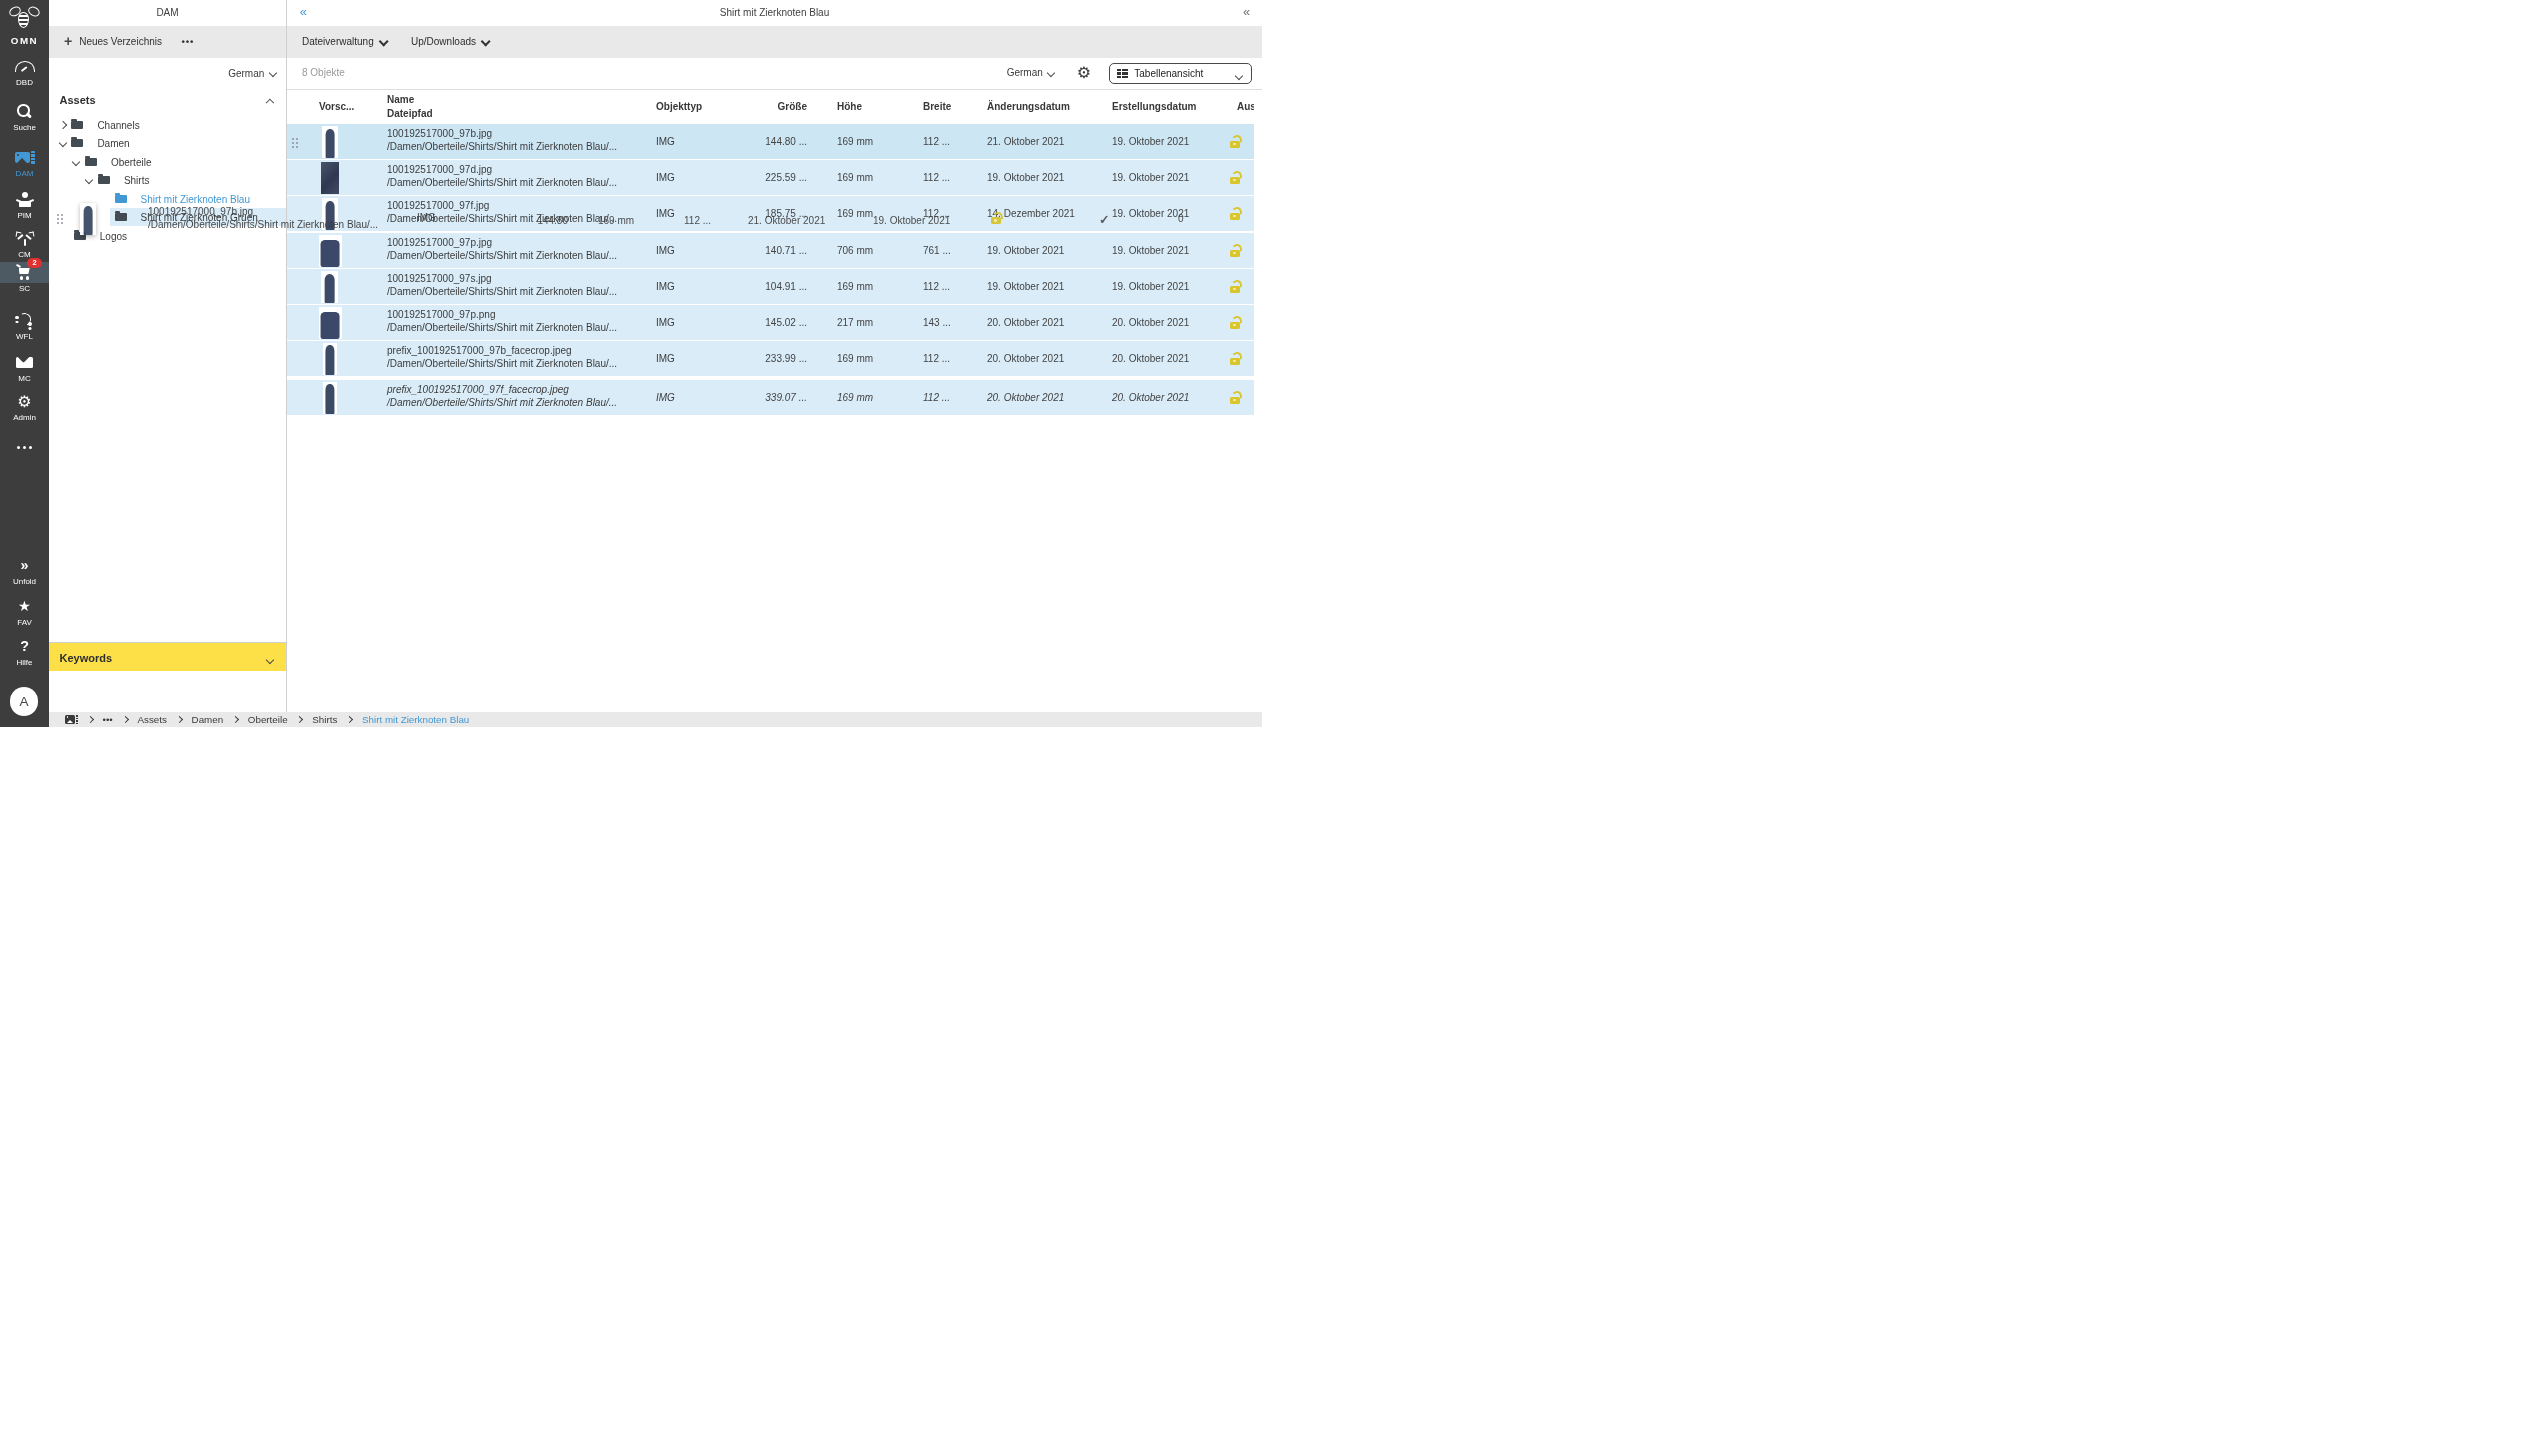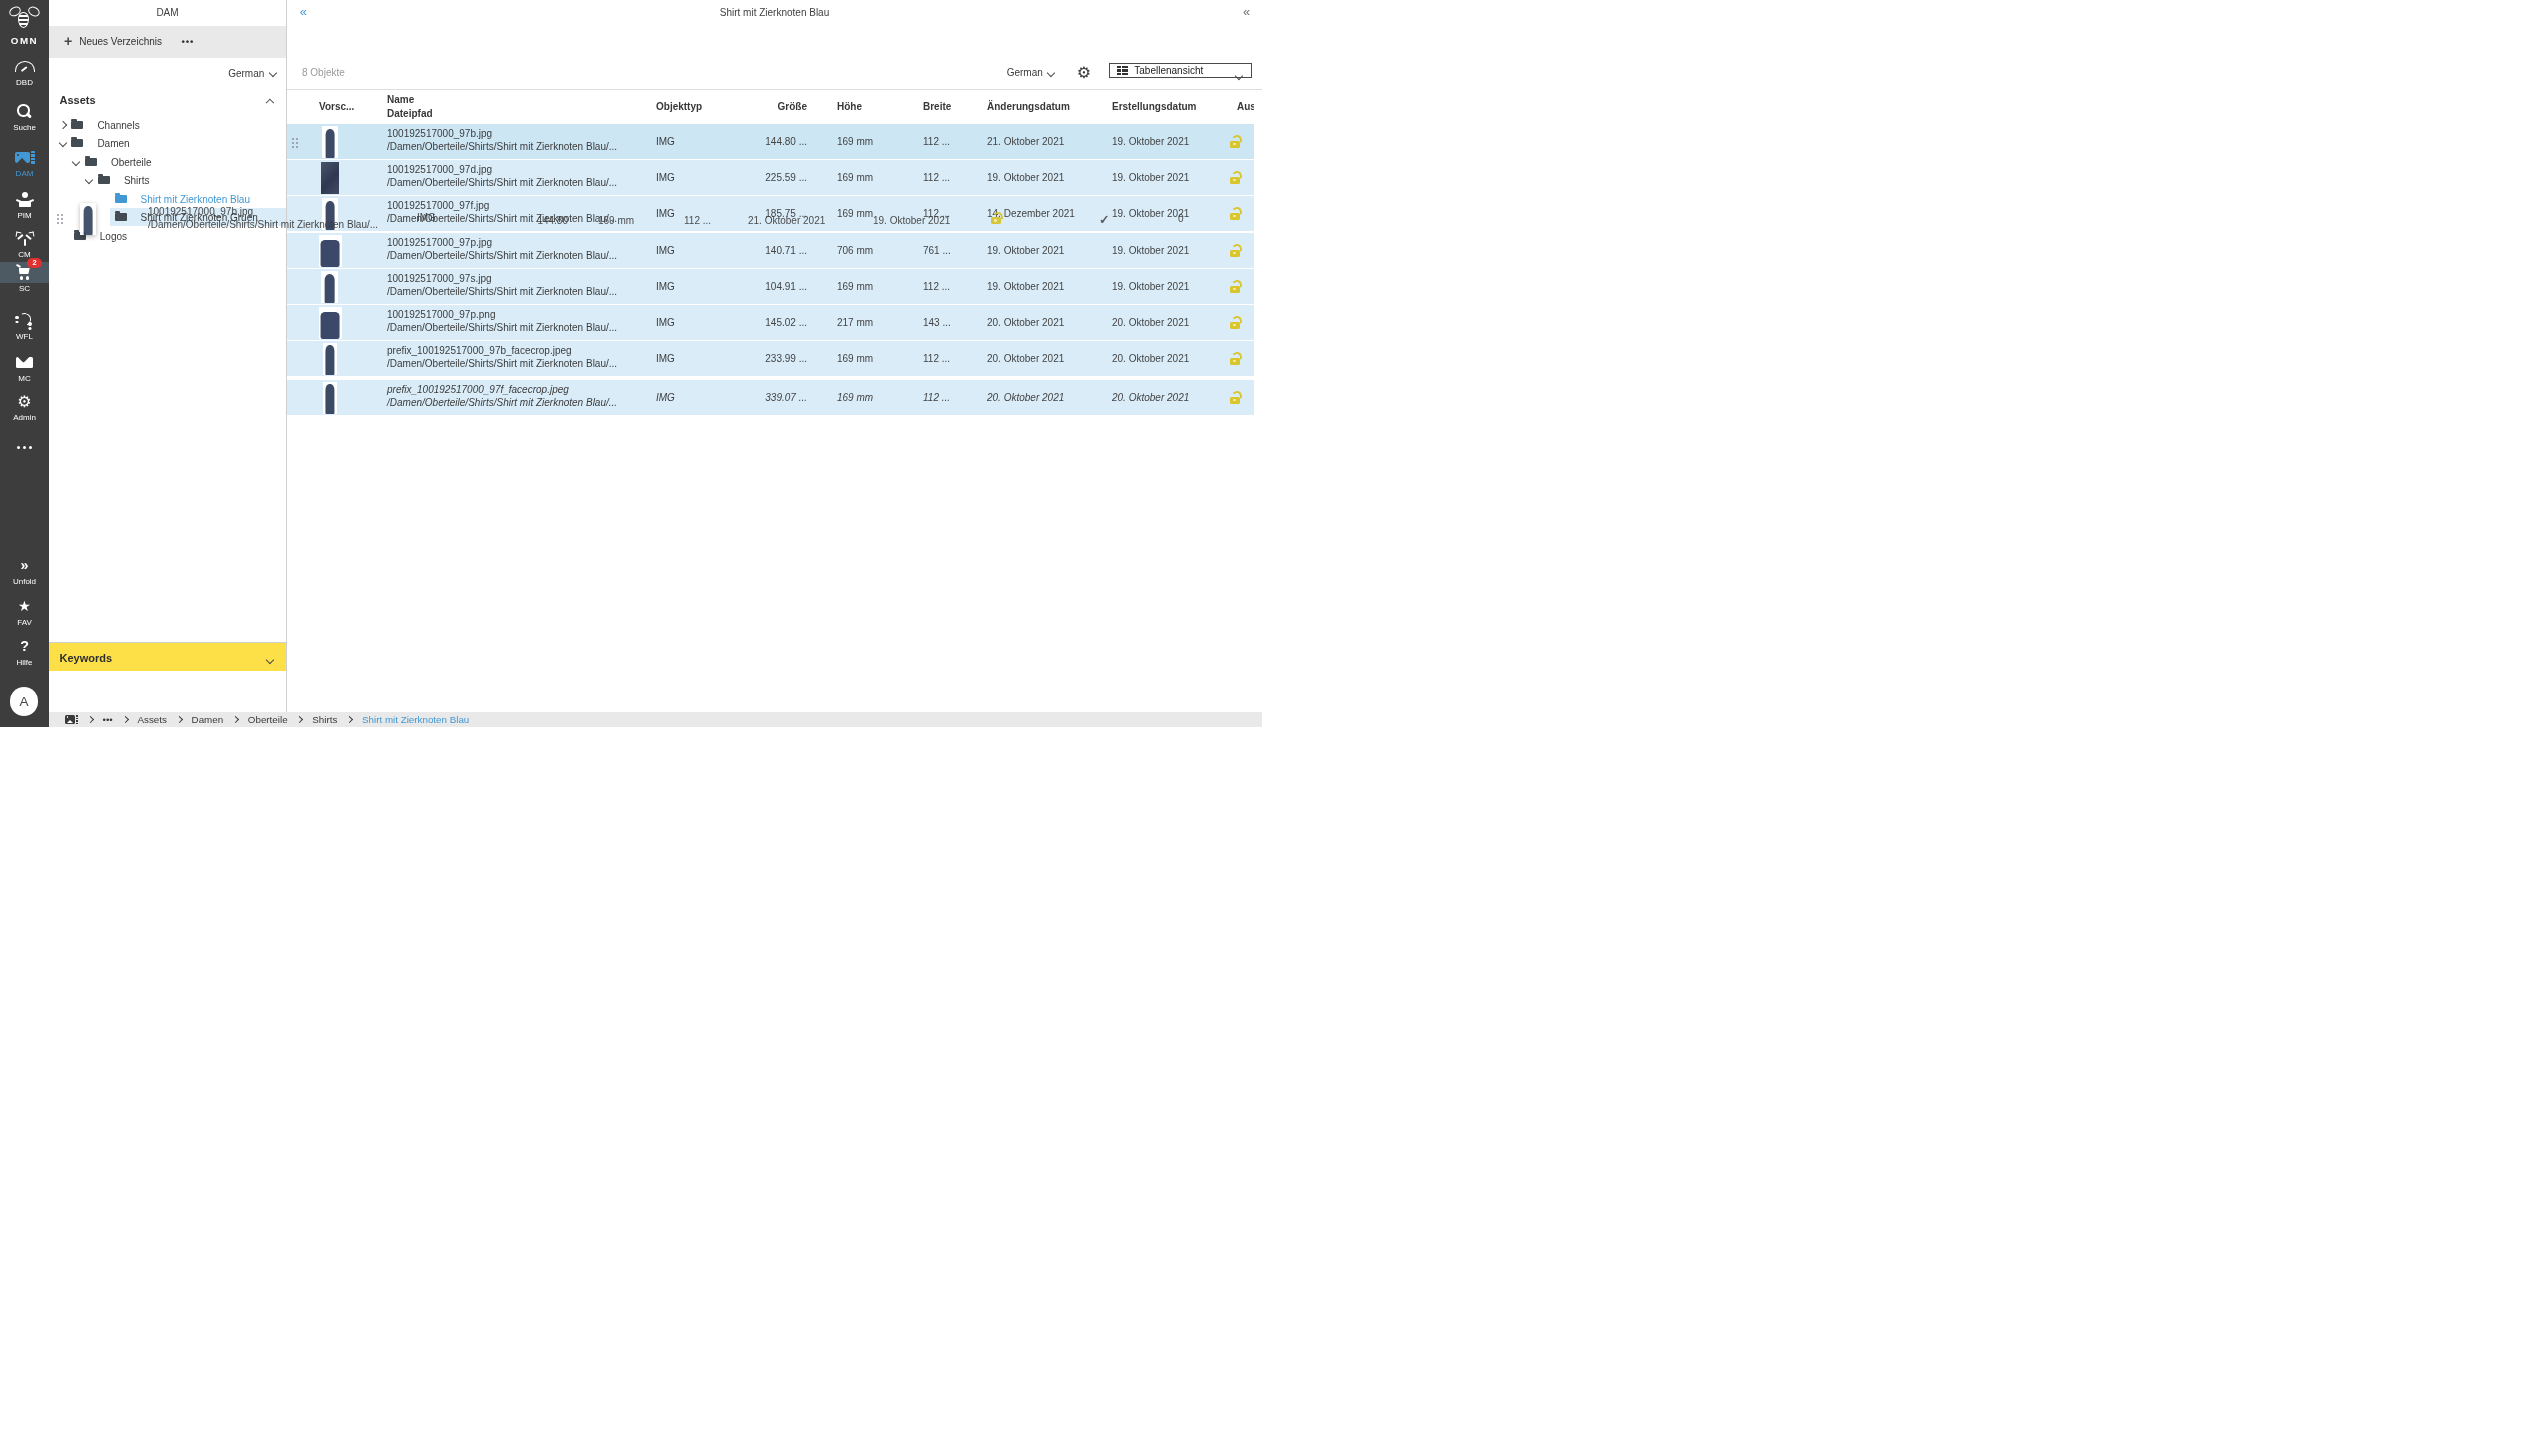--- a/index.html
+++ b/index.html
@@ -122,21 +122,21 @@
   .m-collapse{position:absolute;right:12px;top:3.8px;font-size:12.8px;color:#6f6f6f;cursor:pointer;}
   .m-toolbar{position:absolute;left:0;top:25.5px;width:100%;height:32px;background:#e9e9e9;display:flex;align-items:center;}
   .menu{display:flex;align-items:center;margin-left:15px;cursor:pointer;}
   .menu .lbl{font-size:10px;color:#2c2c2c;margin-right:6px;}
   .menu+.menu{margin-left:24px;}
   .m-infobar{position:absolute;left:0;top:58px;width:100%;height:32px;border-bottom:0.8px solid #dcdcdc;box-sizing:border-box;}
   .m-count{position:absolute;left:15px;top:9px;font-size:10px;color:#9a9a9a;}
   .m-lang{position:absolute;right:208px;top:9px;display:flex;align-items:center;cursor:pointer;}
   .m-lang .lbl{font-size:10px;color:#3a3a3a;margin-right:5.3px;}
   .m-gear{position:absolute;right:171px;top:4.5px;font-size:16px;color:#3a3a3a;cursor:pointer;}
-  .m-view{position:absolute;right:9.8px;top:5.3px;width:143px;height:15px;border:0.8px solid #4a4a4a;border-radius:0;
+  .m-view{position:absolute;right:9.8px;top:5.3px;width:143px;height:21px;border:0.8px solid #4a4a4a;border-radius:5px;
           display:flex;align-items:center;cursor:pointer;background:#fff;box-sizing:border-box;}
   .tv-icn{position:relative;width:11.3px;height:9.8px;margin:0 6px 0 6.8px;flex:none;}
   .tv-icn i{position:absolute;left:0;width:3.8px;height:2.4px;background:#333;}
   .tv-icn i:nth-child(1){top:0;} .tv-icn i:nth-child(2){top:3.6px;} .tv-icn i:nth-child(3){top:7.2px;}
   .tv-icn b{position:absolute;left:4.9px;width:6.4px;height:2.4px;background:#333;}
   .tv-icn b:nth-child(4){top:0;} .tv-icn b:nth-child(5){top:3.6px;} .tv-icn b:nth-child(6){top:7.2px;}
   .m-view .lbl{font-size:10px;color:#222;}
   .m-view .chev{position:absolute;right:9px;top:8.3px;}
   
   .thead{position:absolute;left:0;top:90px;width:100%;height:34px;font-weight:bold;font-size:10px;color:#383838;}
@@ -390,20 +390,30 @@
       <span class="chev"></span>
     </div>
   </section>
 
   <section class="main">
     <div class="m-header">
       <span class="m-back">«</span>
       <div class="m-title">Shirt mit Zierknoten Blau</div>
       <span class="m-collapse">«</span>
     </div>
+    <div class="m-toolbar">
+      <div class="menu">
+        <span class="lbl">Dateiverwaltung</span>
+        <span class="chev bold"></span>
+      </div>
+      <div class="menu">
+        <span class="lbl">Up/Downloads</span>
+        <span class="chev bold"></span>
+      </div>
+    </div>
     <div class="m-infobar">
       <span class="m-count">8 Objekte</span>
       <div class="m-lang">
         <span class="lbl">German</span>
         <span class="chev"></span>
       </div>
       <span class="m-gear">⚙</span>
       <div class="m-view">
         <span class="tv-icn">
             <i></i>

